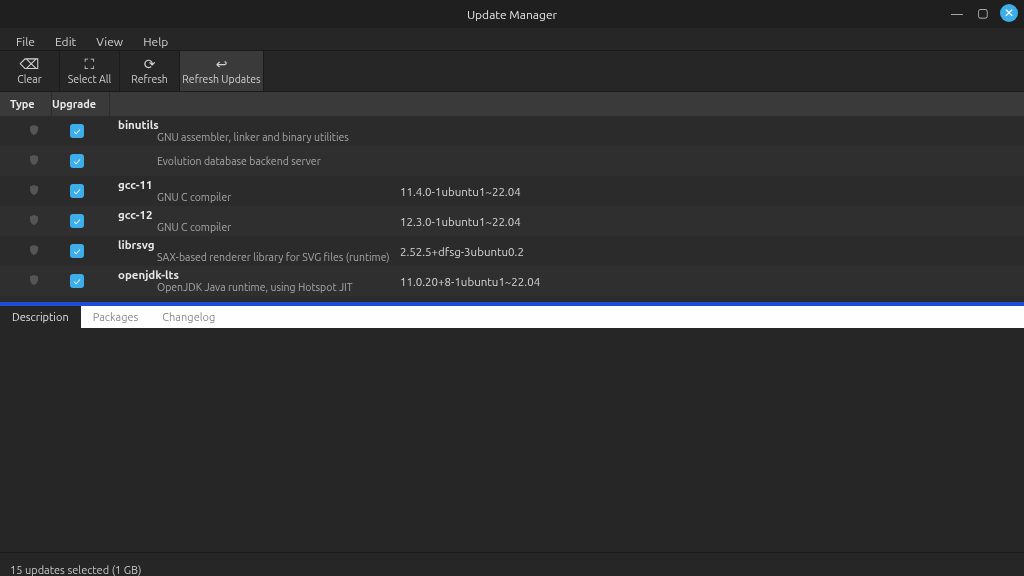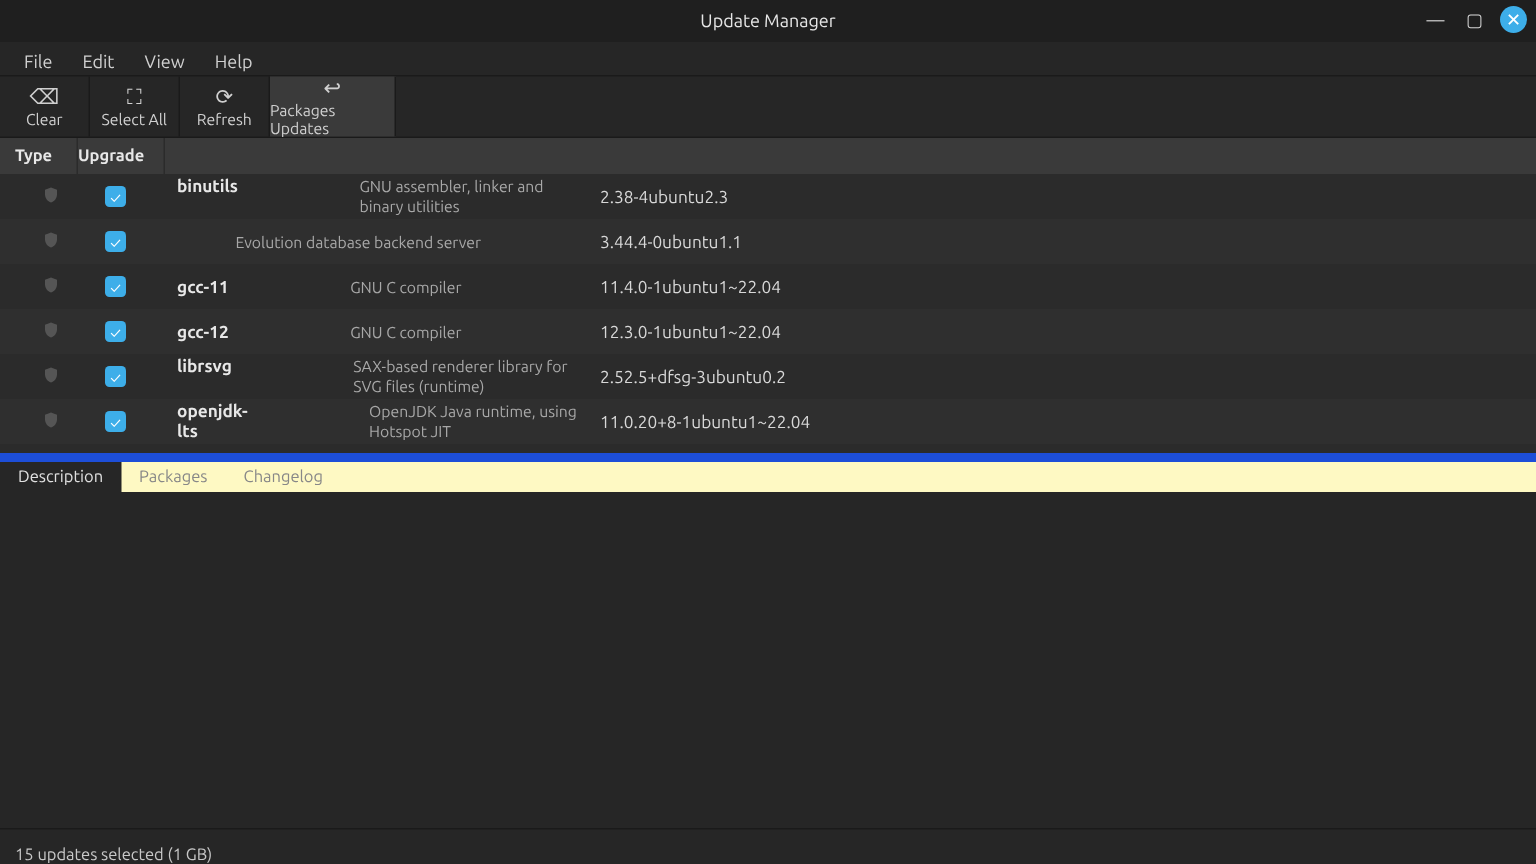--- a/index.html
+++ b/index.html
@@ -19,24 +19,24 @@
   .col-type { width: 52px; padding-left: 10px; }
   .col-upg  { width: 58px; text-align: left; }
   .col-name { width: 282px; padding-left: 8px; }
   .col-ver  { flex: 1; padding-left: 8px; }
   .list { height: 186px; overflow: hidden; background: #2b2b2b; }
   .row { height: 30px; display: flex; align-items: center; font-size: 11.5px; }
   .row:nth-child(even) { background: #2f2f2f; }
   .shield { width: 12px; height: 14px; margin-left: 18px; }
   .shield svg { width: 12px; height: 14px; fill: #555; }
   .chk { width: 14px; height: 14px; background: #3daee9; border-radius: 3px; display: flex; align-items: center; justify-content: center; color: #fff; font-size: 10px; margin-left: 18px; }
-  .namecell { display: flex; flex-direction: row; line-height: 13px; gap: 42px; }
+  .namecell { display: flex; flex-direction: column; line-height: 13px; }
   .namecell .pkg { font-weight: 600; color: #e8e8e8; font-size: 11.5px; }
   .namecell .desc { color: #a8a8a8; font-size: 10.5px; margin-left: 39px; }
-  .tabs { height: 26px; background: #fef9c3; display: flex; align-items: stretch; border-top: 6px solid #1d4ed8; text-align: right; }
+  .tabs { height: 26px; background: #ffffff; display: flex; align-items: stretch; border-top: 4px solid #1d4ed8; text-align: right; }
   .tabs .tab { padding: 0 12px; display: flex; align-items: center; font-size: 11px; color: #888; }
   .tabs .tab.active { background: #262626; color: #e0e0e0; }
   .detail { flex: 1; background: #262626; height: 224px; }
   .status { height: 24px; background: #262626; border-top: 1px solid #1a1a1a; display: flex; align-items: flex-end; padding: 0 10px; font-size: 11px; color: #c8c8c8; }
   .hdr > div { border-right: 1px solid #2b2b2b; height: 100%; display:flex; align-items:center; }
 </style>
 </head>
 <body>
 
 <div class="titlebar">
@@ -63,54 +63,52 @@
   <div class="tb">
     <span class="ico">⛶</span>
     <span>Select All</span>
   </div>
   <div class="tb">
     <span class="ico">⟳</span>
     <span>Refresh</span>
   </div>
   <div class="tb wide selected">
     <span class="ico">↩</span>
-    <span>Packages Updates</span>
+    <span>Refresh Updates</span>
   </div>
 </div>
 
 <div class="hdr">
   <div class="col-type">Type</div>
   <div class="col-upg">Upgrade</div>
 </div>
 
 <div class="list" id="list">
     <div class="row">
       <div class="col-type"><span class="shield"><svg viewBox="0 0 24 24">
             <path d="M12 2l8 3v6c0 5-3.4 9.7-8 11-4.6-1.3-8-6-8-11V5l8-3z"></path>
           </svg></span></div>
       <div class="col-upg">
         <span class="chk">✓</span>
       </div>
       <div class="col-name namecell">
         <span class="pkg">binutils</span>
         <span class="desc">GNU assembler, linker and binary utilities</span>
       </div>
-      <div class="col-ver">2.38-4ubuntu2.3</div>
     </div>
     <div class="row">
       <div class="col-type"><span class="shield"><svg viewBox="0 0 24 24">
             <path d="M12 2l8 3v6c0 5-3.4 9.7-8 11-4.6-1.3-8-6-8-11V5l8-3z"></path>
           </svg></span></div>
       <div class="col-upg">
         <span class="chk">✓</span>
       </div>
       <div class="col-name namecell">
         <span class="desc">Evolution database backend server</span>
       </div>
-      <div class="col-ver">3.44.4-0ubuntu1.1</div>
     </div>
     <div class="row">
       <div class="col-type"><span class="shield"><svg viewBox="0 0 24 24">
             <path d="M12 2l8 3v6c0 5-3.4 9.7-8 11-4.6-1.3-8-6-8-11V5l8-3z"></path>
           </svg></span></div>
       <div class="col-upg">
         <span class="chk">✓</span>
       </div>
       <div class="col-name namecell">
         <span class="pkg">gcc-11</span>

